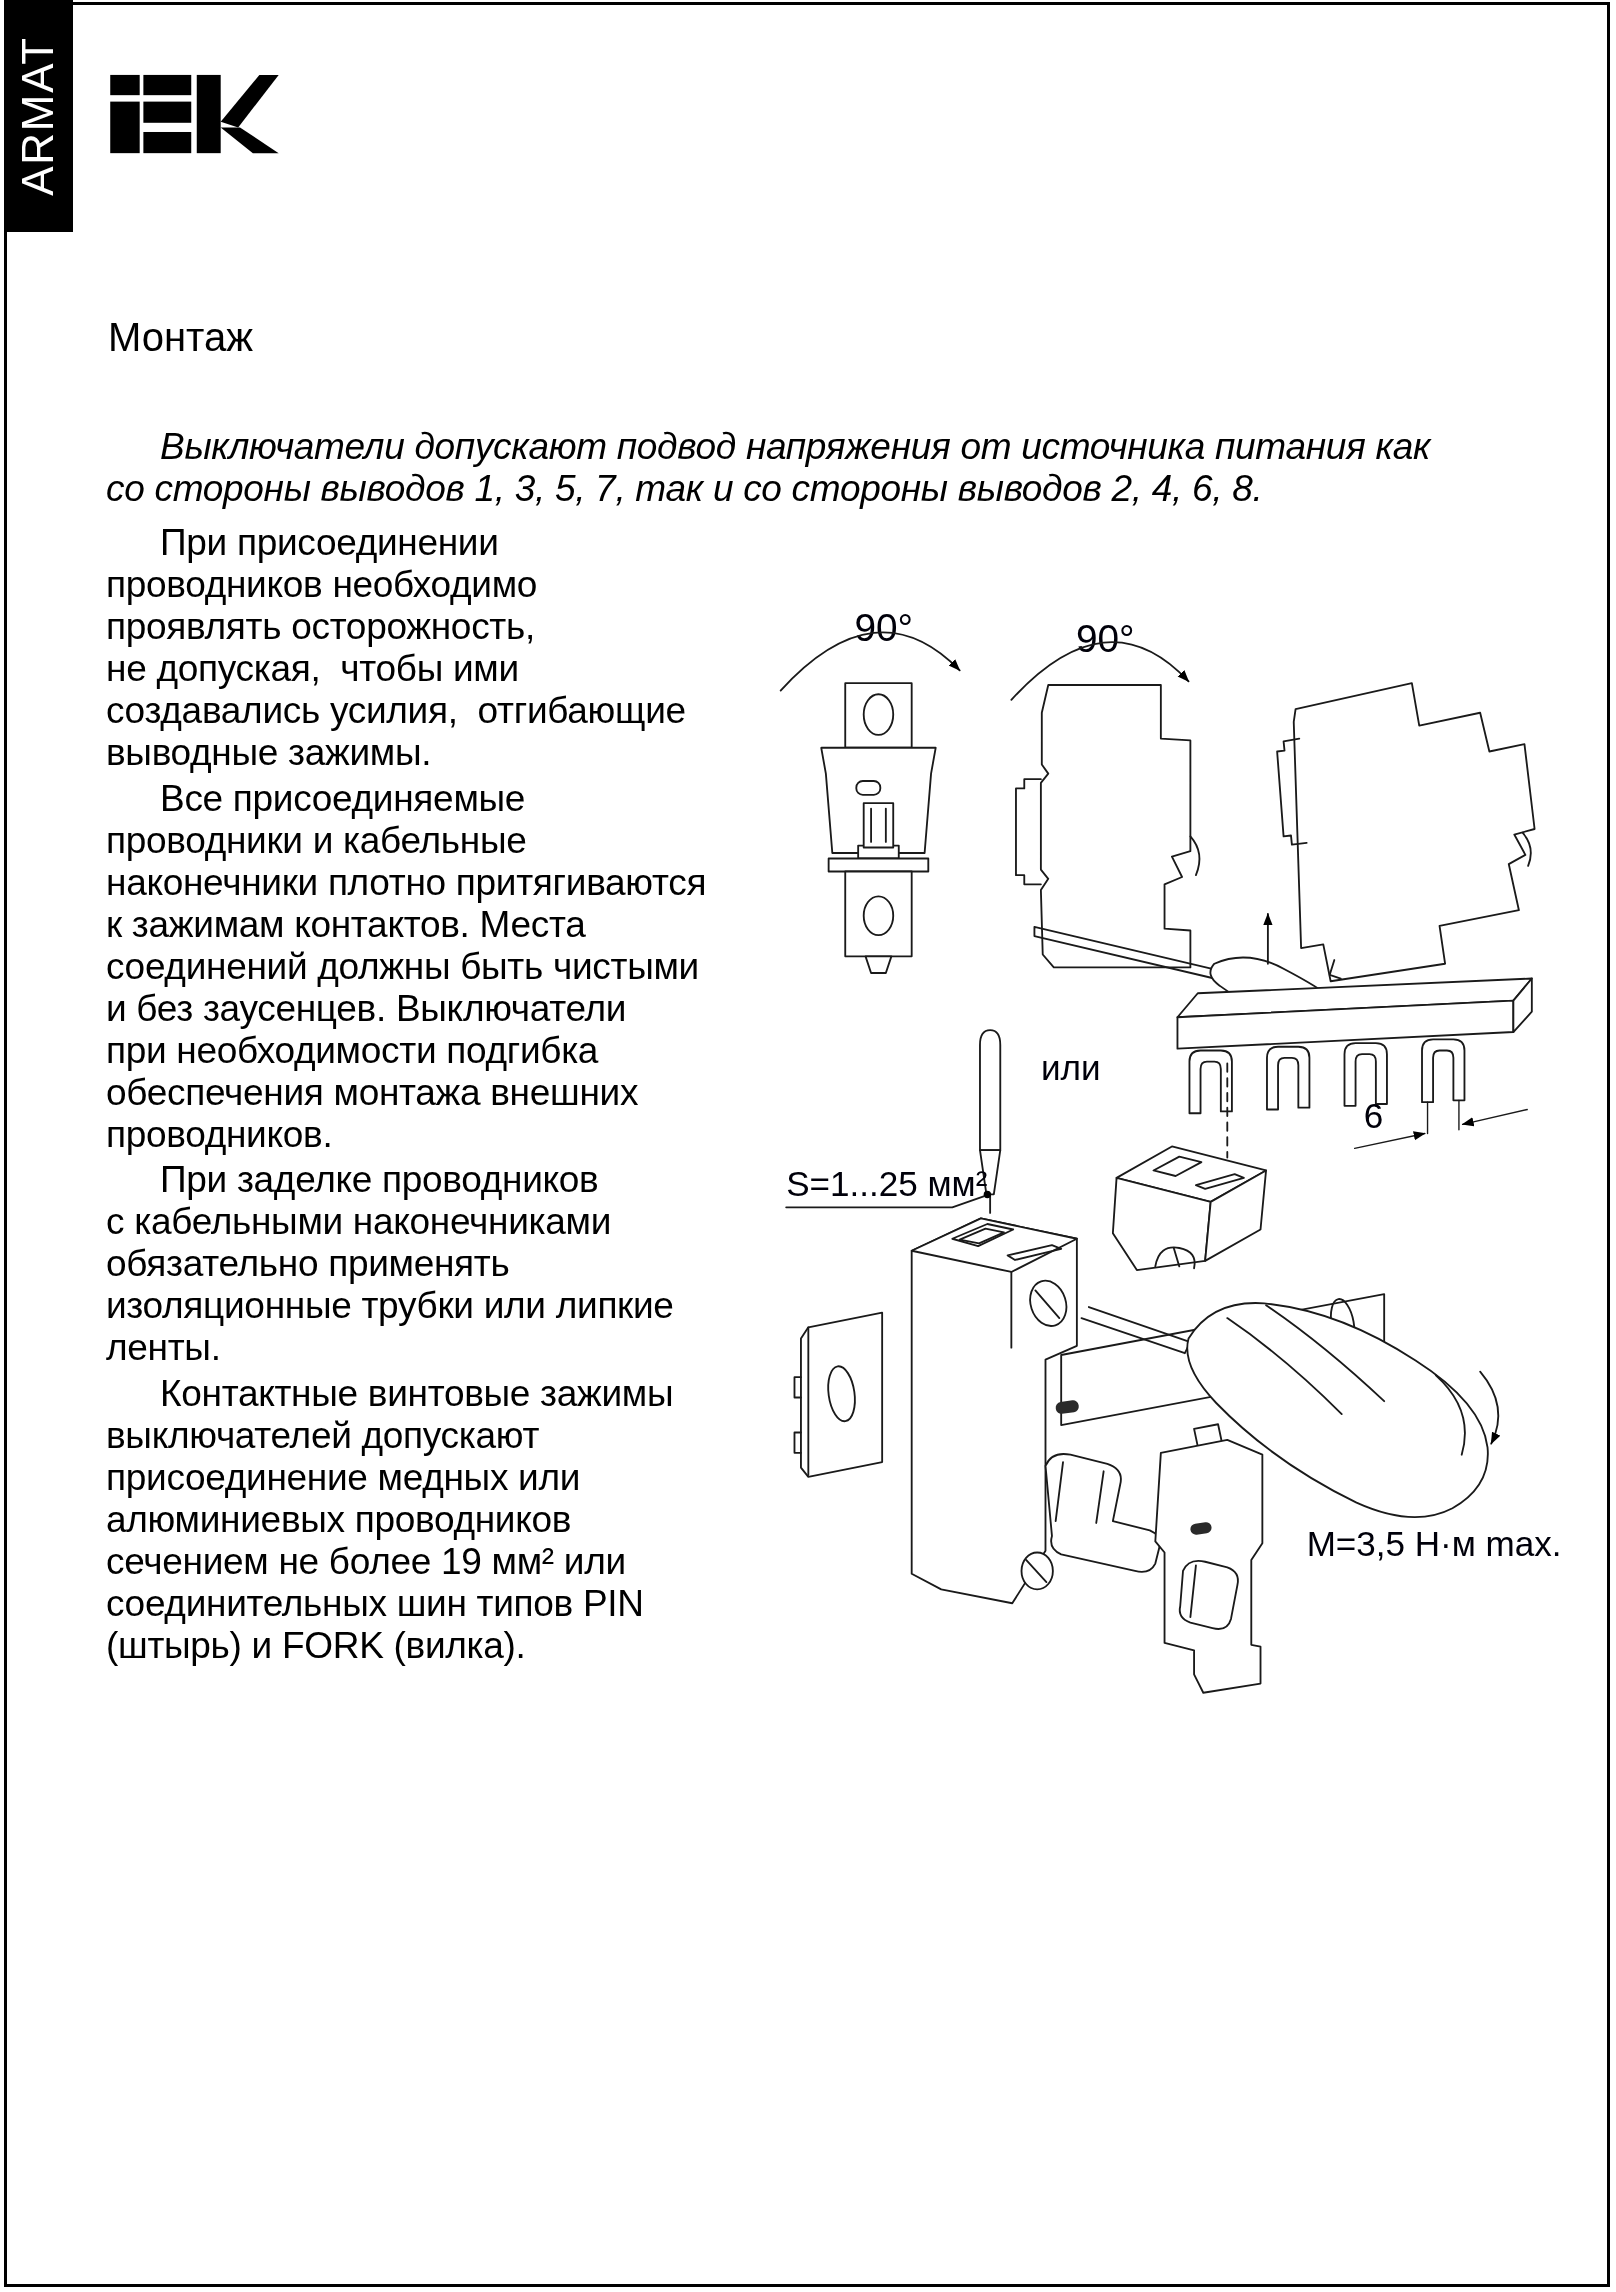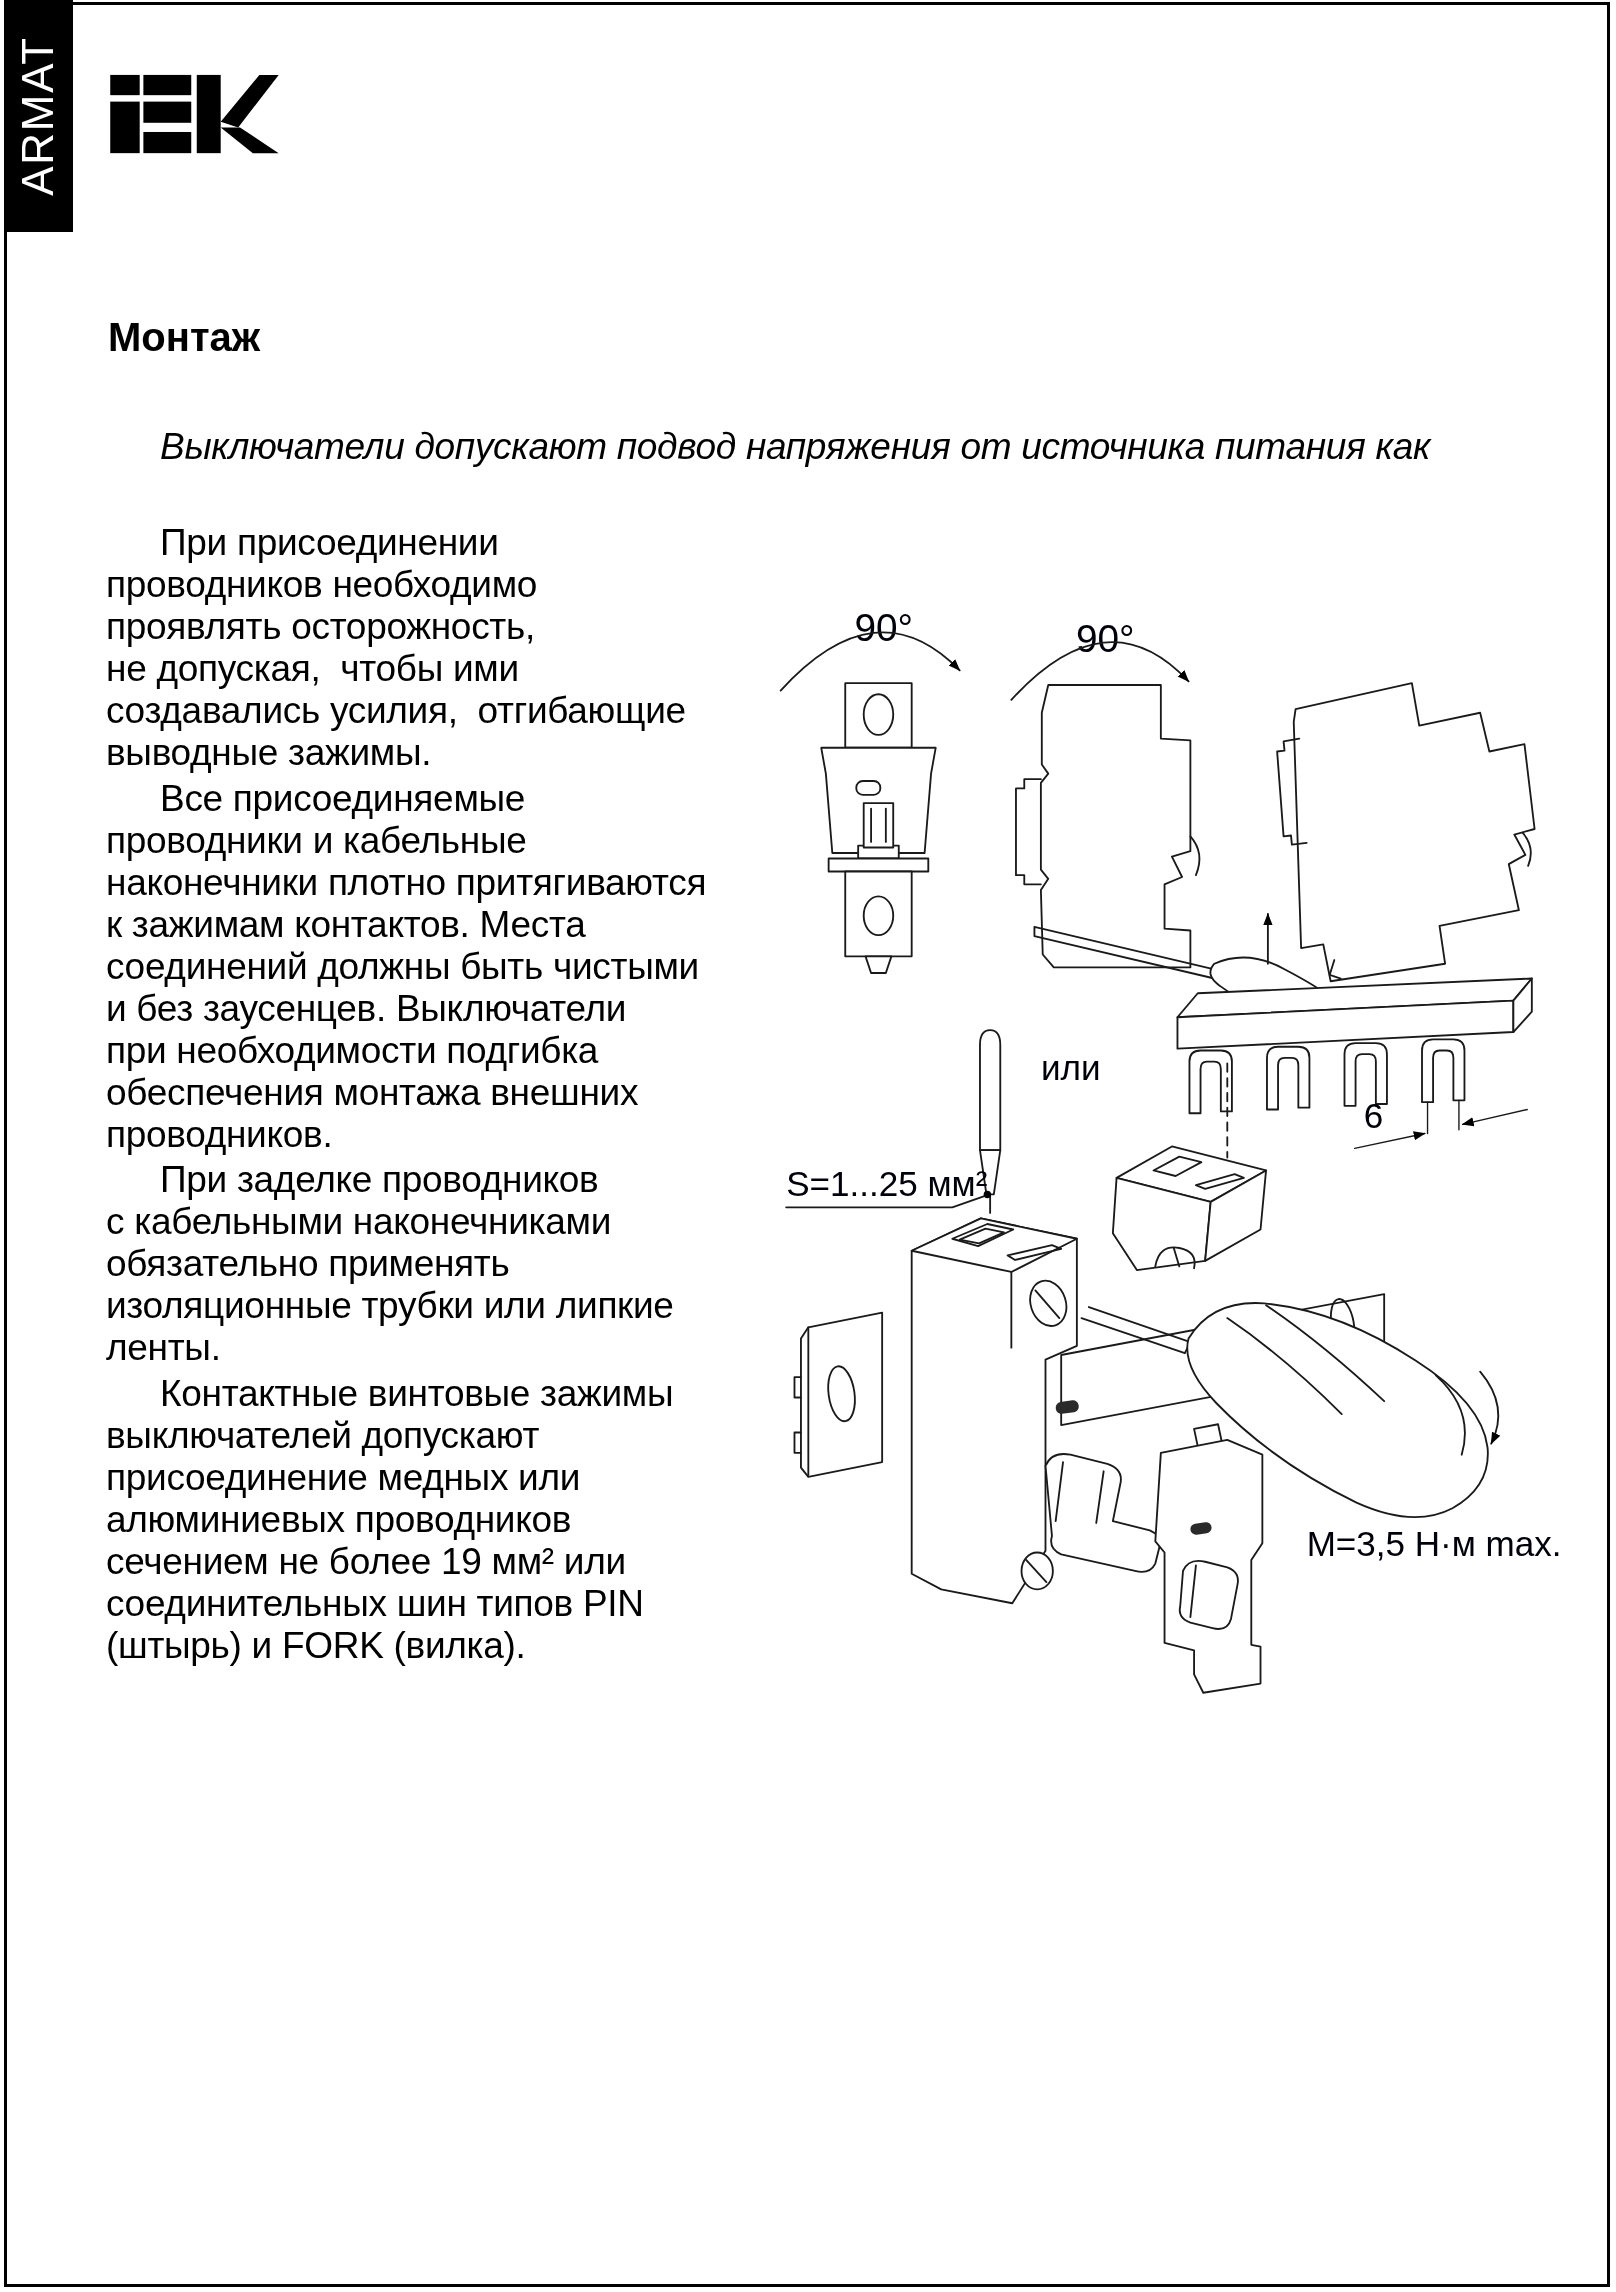--- a/index.html
+++ b/index.html
@@ -18,21 +18,21 @@
     background:#000;display:flex;align-items:center;justify-content:center;
   }
   .armat-tab span{
     transform:rotate(-90deg);
     color:#fff;font-size:44px;letter-spacing:1.8px;white-space:nowrap;
     font-weight:400;
   }
   .logo{position:absolute;left:109px;top:74px;}
   .heading{
     position:absolute;left:108px;top:315px;
-    font-size:40px;font-weight:bold;letter-spacing:0;
+    font-size:40px;font-weight:normal;letter-spacing:0;
   }
   .textline{white-space:pre;line-height:42px;font-size:37px;letter-spacing:-0.3px;}
   .indent{padding-left:54px;}
   .intro{position:absolute;left:106px;top:426px;width:1440px;font-style:italic;}
   .columns{position:absolute;left:106px;top:522px;width:665px;}
   .para{margin:0 0 3.7px 0;padding:0;}
   .figures{position:absolute;left:764px;top:554px;}
   svg text{font-family:"Liberation Sans",sans-serif;fill:#00000a;}
   .lbl{font-size:38px;}
   .lbl-big{font-size:42px;}
@@ -57,20 +57,21 @@
     <rect x="95" y="1" width="26" height="85"></rect>
     <polygon points="121,52 163,1 184,1 140,58"></polygon>
     <polygon points="121,58 142,58 184,86 156,86"></polygon>
   </g>
 </svg>
 
 <div class="heading">Монтаж</div>
 
 <div class="intro">
   <div class="textline indent">Выключатели допускают подвод напряжения от источника питания как</div>
+  <div class="textline">со стороны выводов 1, 3, 5, 7, так и со стороны выводов 2, 4, 6, 8.</div>
 </div>
 
 <div class="columns">
   <div class="para">
     <div class="textline indent">При присоединении</div>
     <div class="textline">проводников необходимо</div>
     <div class="textline">проявлять осторожность,</div>
     <div class="textline">не допуская,  чтобы ими</div>
     <div class="textline">создавались усилия,  отгибающие</div>
     <div class="textline">выводные зажимы.</div>

